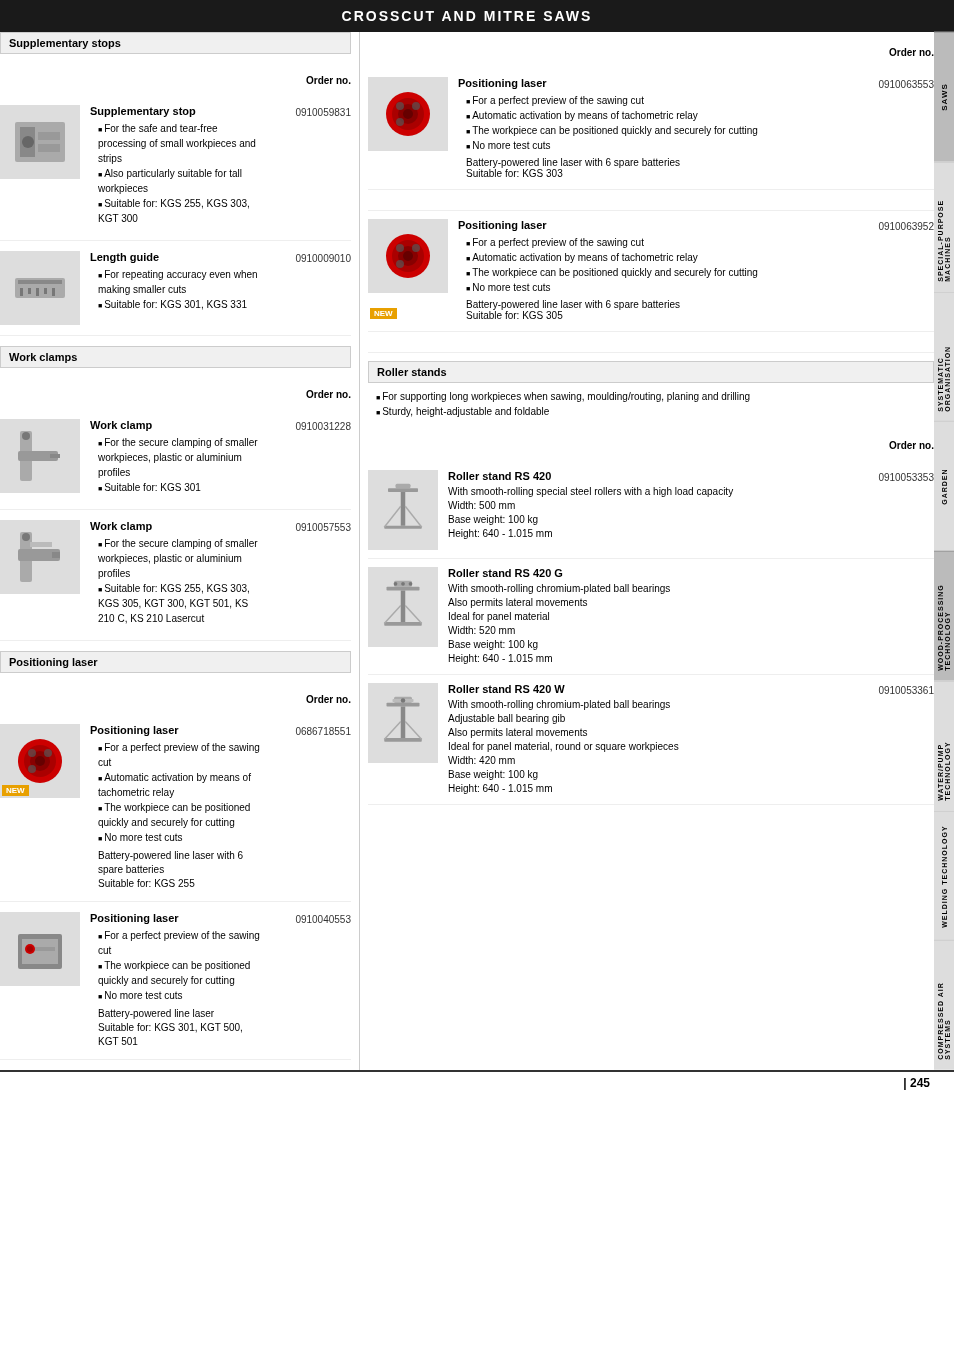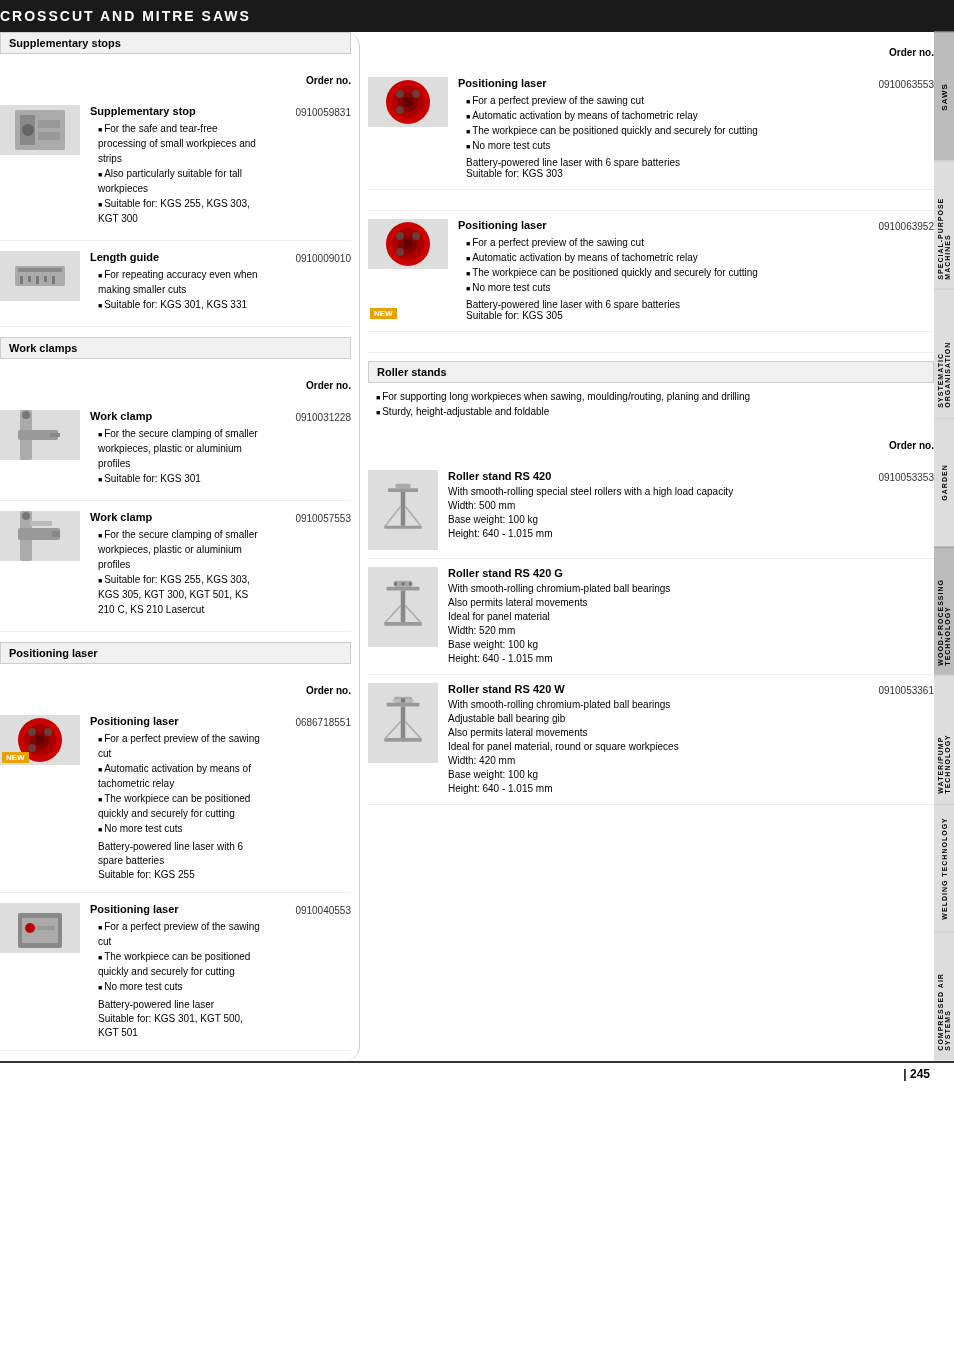--- a/index.html
+++ b/index.html
@@ -1,21 +1,21 @@
 <!DOCTYPE html>
 <html><head>
   <meta charset="utf-8">
   <style>
     * { box-sizing: border-box; margin: 0; padding: 0; }
     body { font-family: Arial, Helvetica, sans-serif; font-size: 11px; background: #fff; width: 954px; }
 
     .page-header {
       background: #1a1a1a;
       color: #fff;
-      text-align: left;
+      text-align: center;
       padding: 8px 20px 8px 0;
       font-weight: bold;
       font-size: 14px;
       letter-spacing: 2px;
     }
 
     .main-layout {
       display: flex;
       position: relative;
     }
@@ -59,21 +59,20 @@
 
     .two-col {
       display: flex;
       flex-direction: row;
     }
 
     .left-col {
       width: 360px;
       border-right: 1px solid #ccc;
       padding-right: 8px;
-      border-radius: 15px;
     }
 
     .right-col {
       flex: 1;
       padding-left: 8px;
     }
 
     .section-header {
       background: #f0f0f0;
       border: 1px solid #ccc;
@@ -94,21 +93,21 @@
     .product-row {
       display: flex;
       flex-direction: row;
       margin-bottom: 10px;
       padding-bottom: 10px;
       border-bottom: 1px solid #eee;
     }
 
     .product-image {
       width: 80px;
-      height: 50px;
+      height: 74px;
       background: #ddd;
       margin-right: 10px;
       flex-shrink: 0;
       display: flex;
       align-items: center;
       justify-content: center;
       font-size: 8px;
       color: #888;
     }
 

